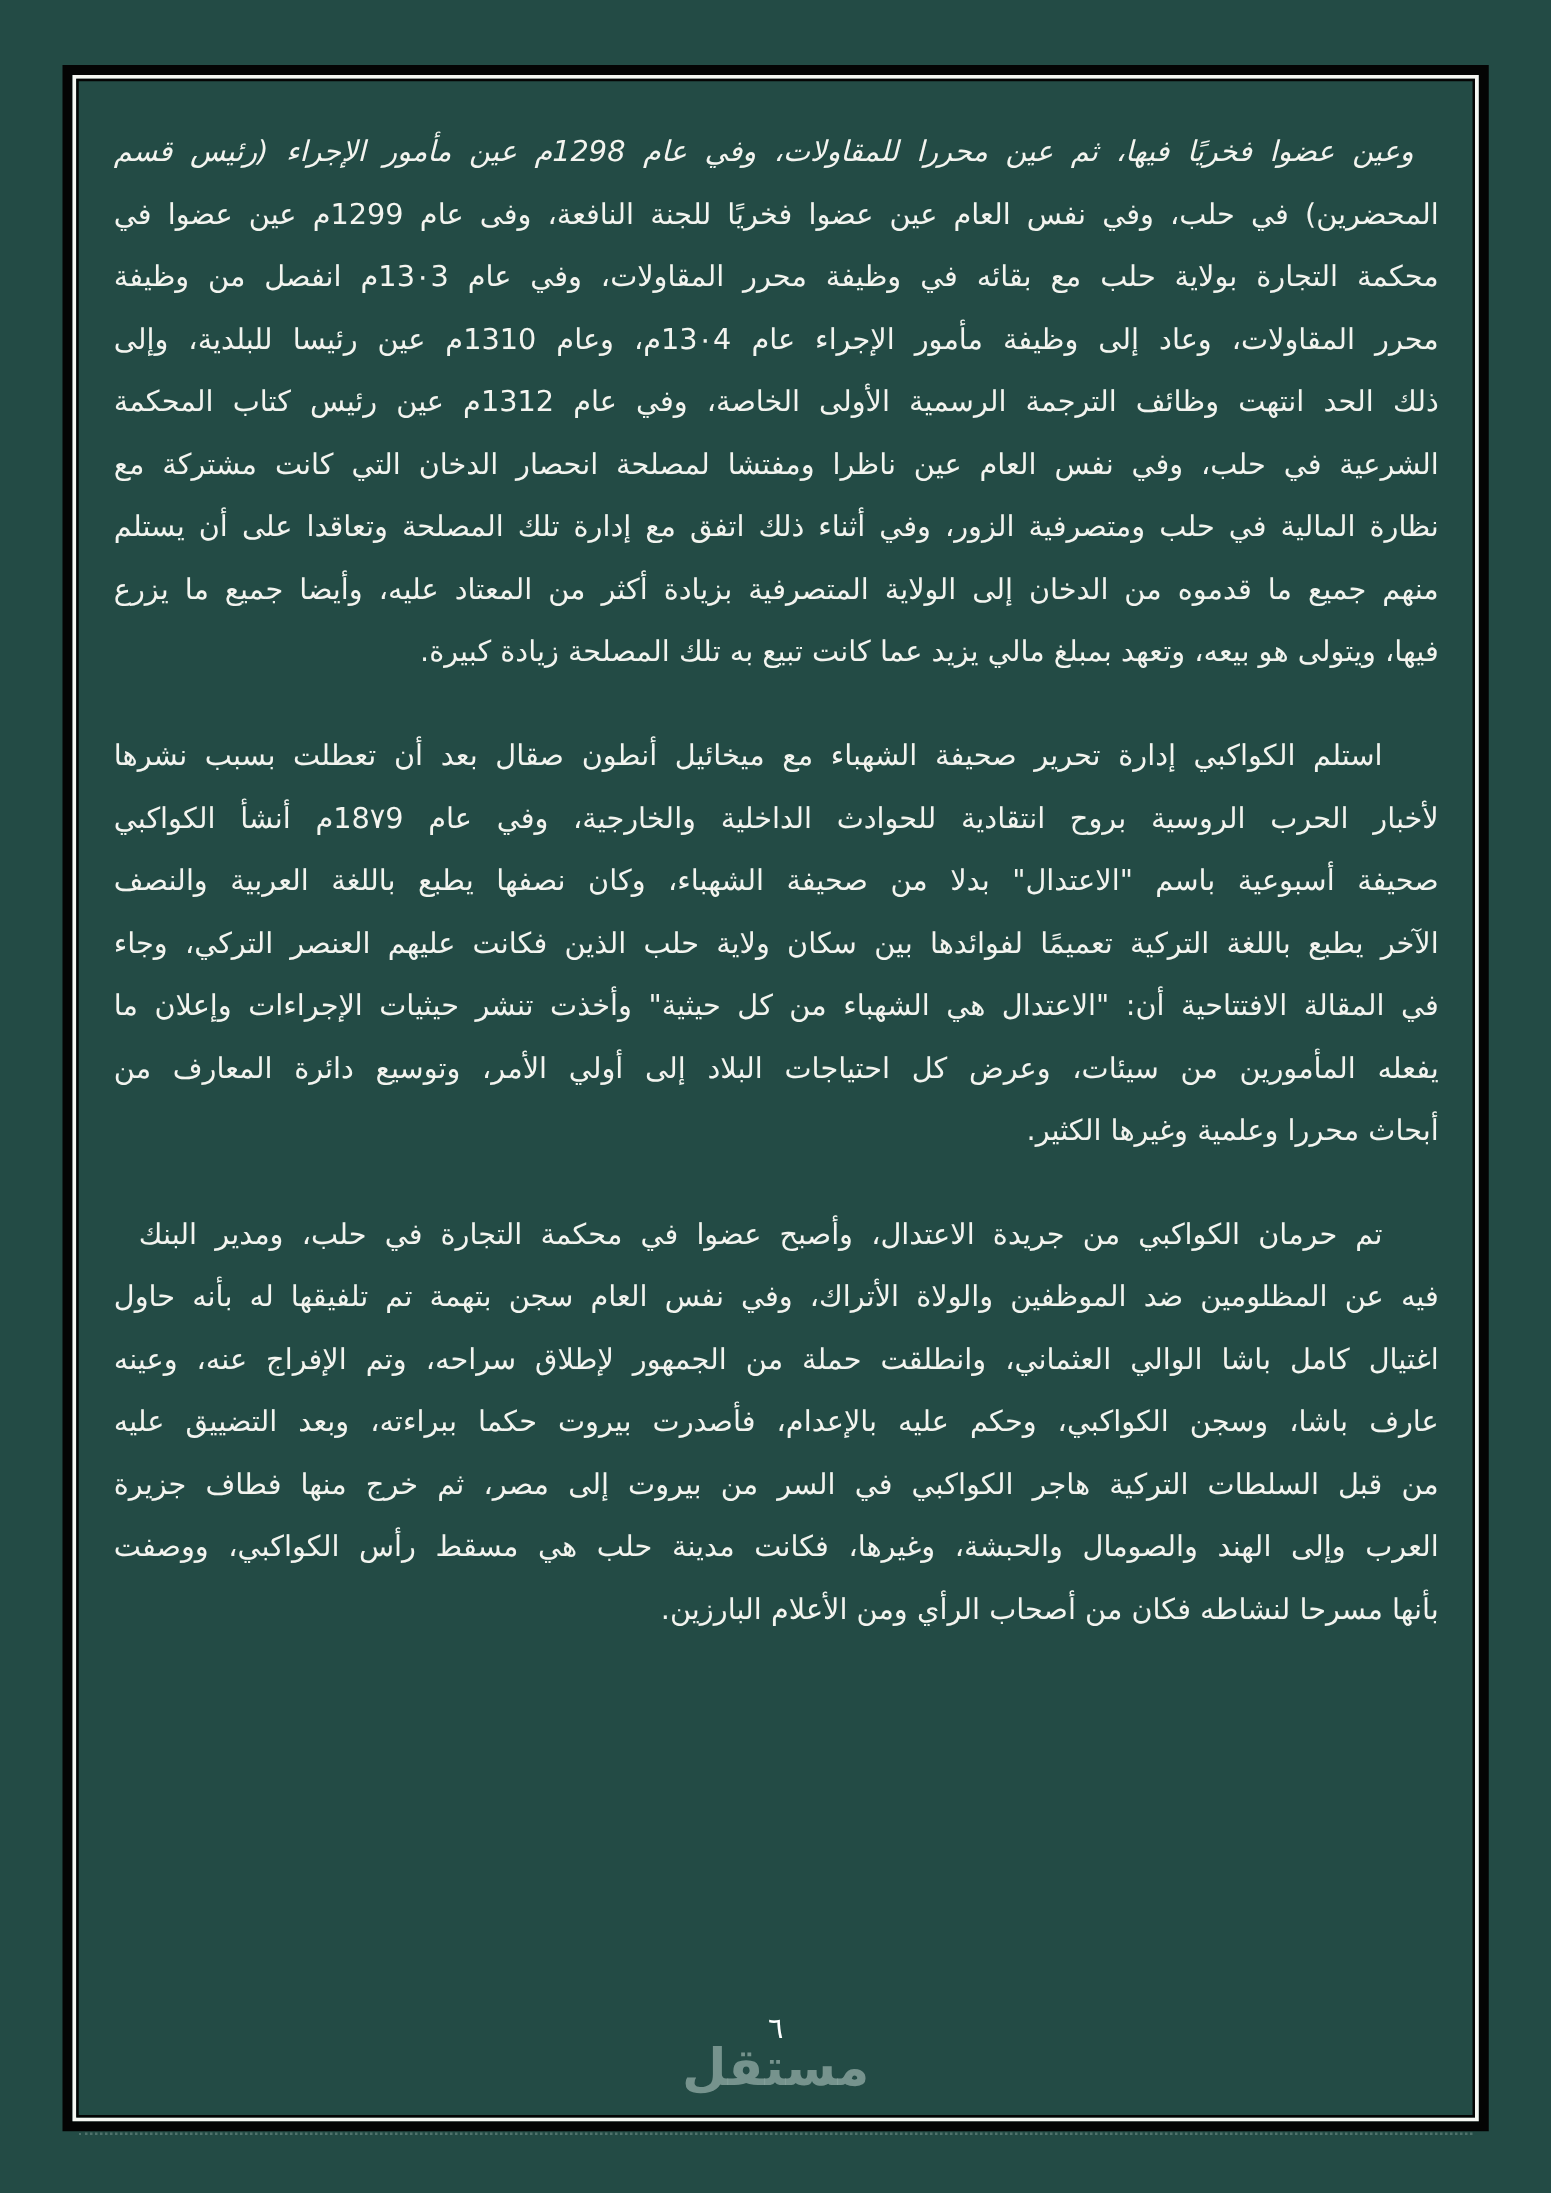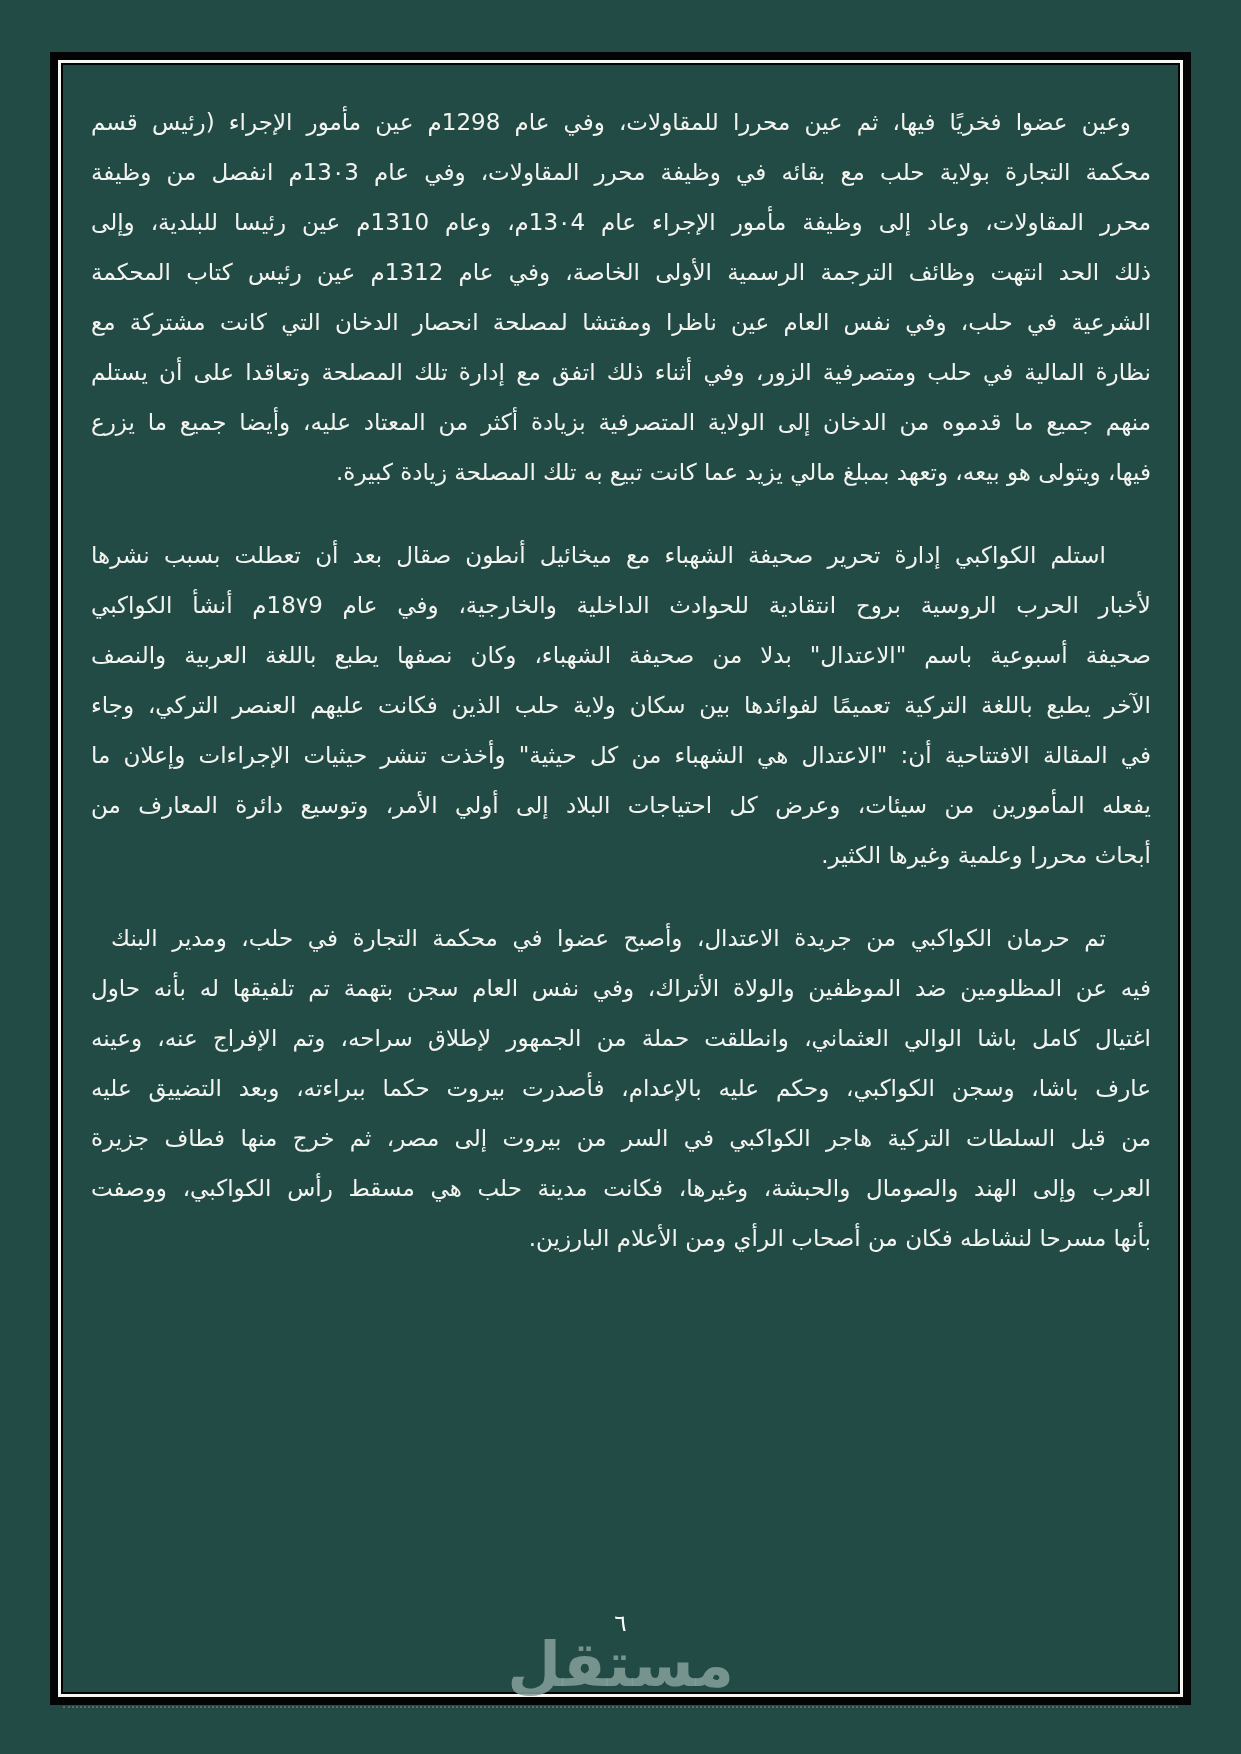--- a/index.html
+++ b/index.html
@@ -41,21 +41,21 @@
   .line.last { text-align-last: right; }
   .page-number {
     position: absolute; left: 0; right: 0; top: 1610px;
     text-align: center;
     color: #ffffff; font-size: 23px;
     z-index: 6;
   }
   .wm-logo {
     position: absolute; left: 0; right: 0; top: 1634px;
     text-align: center;
-    font-size: 62px; font-weight: bold; line-height: 1;
+    font-size: 41px; font-weight: bold; line-height: 1;
     color: rgba(133,160,154,0.85);
     z-index: 5;
   }
   .footer-dotted {
     position: absolute; left: 63px; top: 1706px; width: 1115px;
     border-top: 2px dotted rgba(133,160,154,0.45);
     z-index: 4;
   }
   .wm-domain {
     position: absolute; left: 0; right: 0; top: 1772px;
@@ -66,21 +66,22 @@
   }
 </style>
 </head>
 <body>
 
 <div class="frame">
   <div class="frame-white">
     <div class="frame-inner">
       <div class="content">
           <div class="para">
-            <div class="line" style="padding-right: 20px;">وعين عضوا فخريًا فيها، ثم عين محررا للمقاولات، وفي عام 1298م عين مأمور الإجراء (رئيس قسم</div>
+            <div class="line" style="padding-right: 20px; font-style: italic;">وعين عضوا فخريًا فيها، ثم عين محررا للمقاولات، وفي عام 1298م عين مأمور الإجراء (رئيس قسم</div>
+            <div class="line">المحضرين) في حلب، وفي نفس العام عين عضوا فخريًا للجنة النافعة، وفى عام 1299م عين عضوا في</div>
             <div class="line">محكمة التجارة بولاية حلب مع بقائه في وظيفة محرر المقاولات، وفي عام 13٠3م انفصل من وظيفة</div>
             <div class="line">محرر المقاولات، وعاد إلى وظيفة مأمور الإجراء عام 13٠4م، وعام 1310م عين رئيسا للبلدية، وإلى</div>
             <div class="line">ذلك الحد انتهت وظائف الترجمة الرسمية الأولى الخاصة، وفي عام 1312م عين رئيس كتاب المحكمة</div>
             <div class="line">الشرعية في حلب، وفي نفس العام عين ناظرا ومفتشا لمصلحة انحصار الدخان التي كانت مشتركة مع</div>
             <div class="line">نظارة المالية في حلب ومتصرفية الزور، وفي أثناء ذلك اتفق مع إدارة تلك المصلحة وتعاقدا على أن يستلم</div>
             <div class="line">منهم جميع ما قدموه من الدخان إلى الولاية المتصرفية بزيادة أكثر من المعتاد عليه، وأيضا جميع ما يزرع</div>
             <div class="line last">فيها، ويتولى هو بيعه، وتعهد بمبلغ مالي يزيد عما كانت تبيع به تلك المصلحة زيادة كبيرة.</div>
           </div>
           <div class="para">
             <div class="line" style="padding-right: 45px;">استلم الكواكبي إدارة تحرير صحيفة الشهباء مع ميخائيل أنطون صقال بعد أن تعطلت بسبب نشرها</div>

